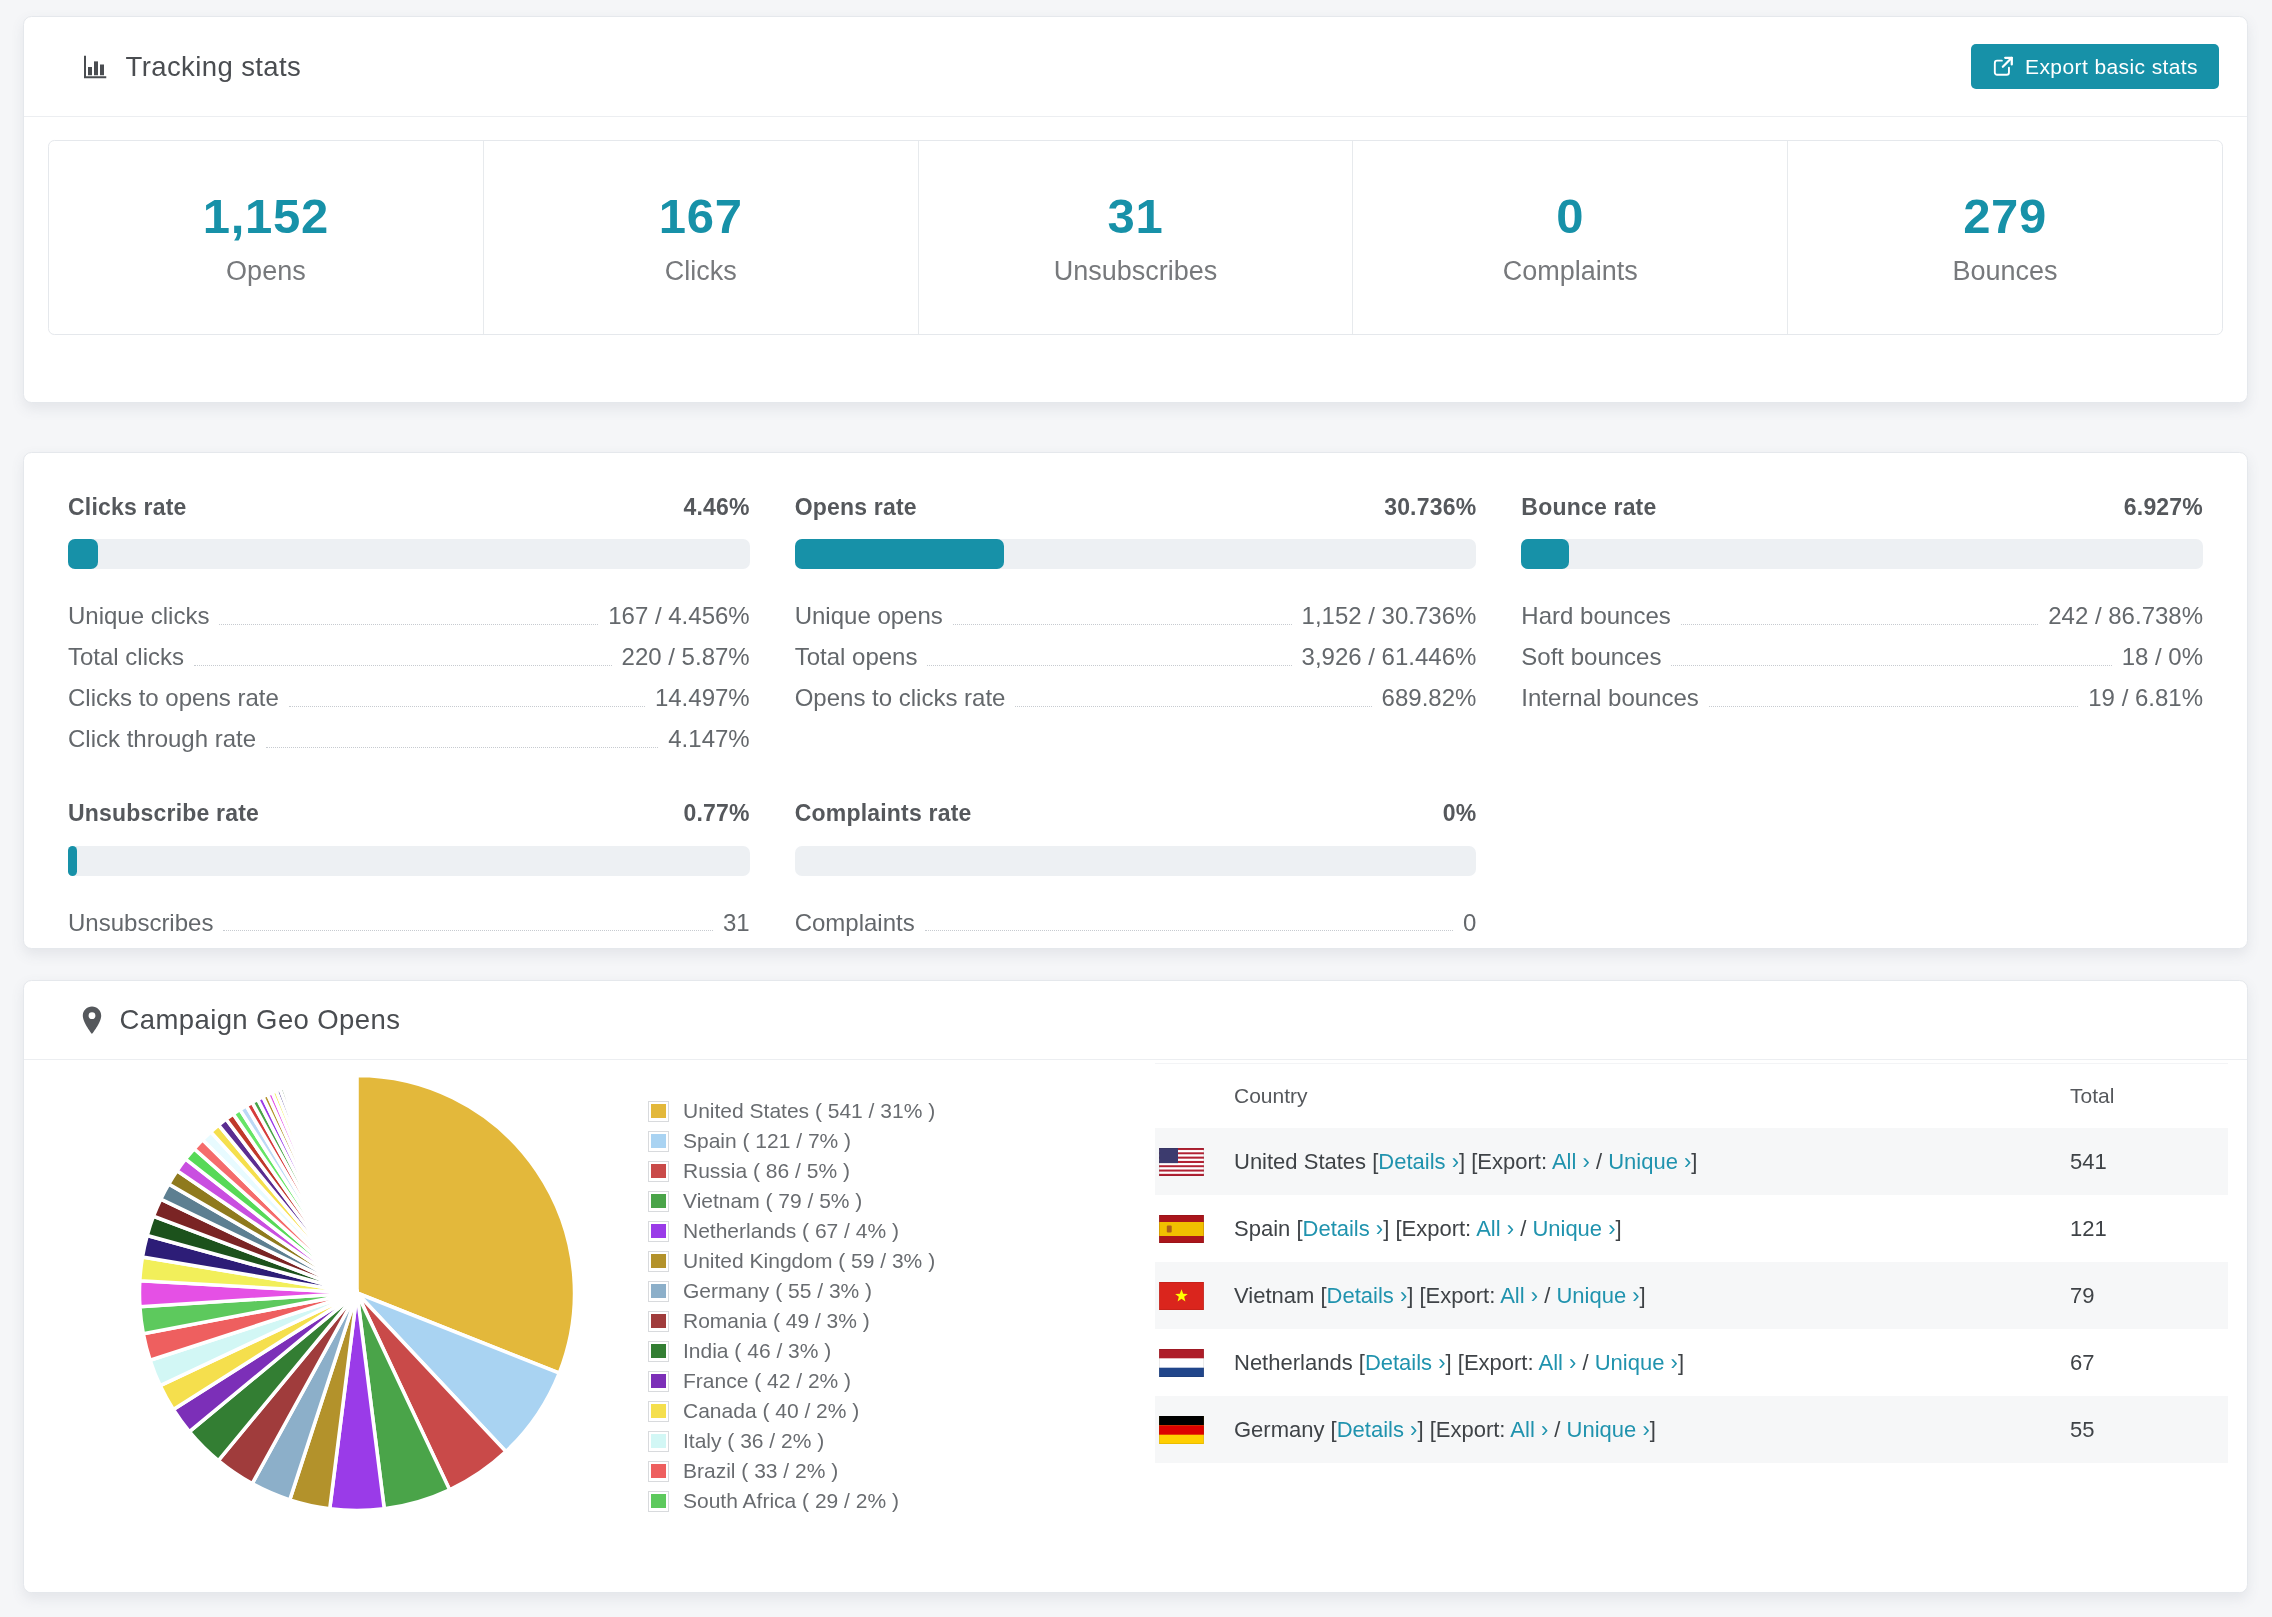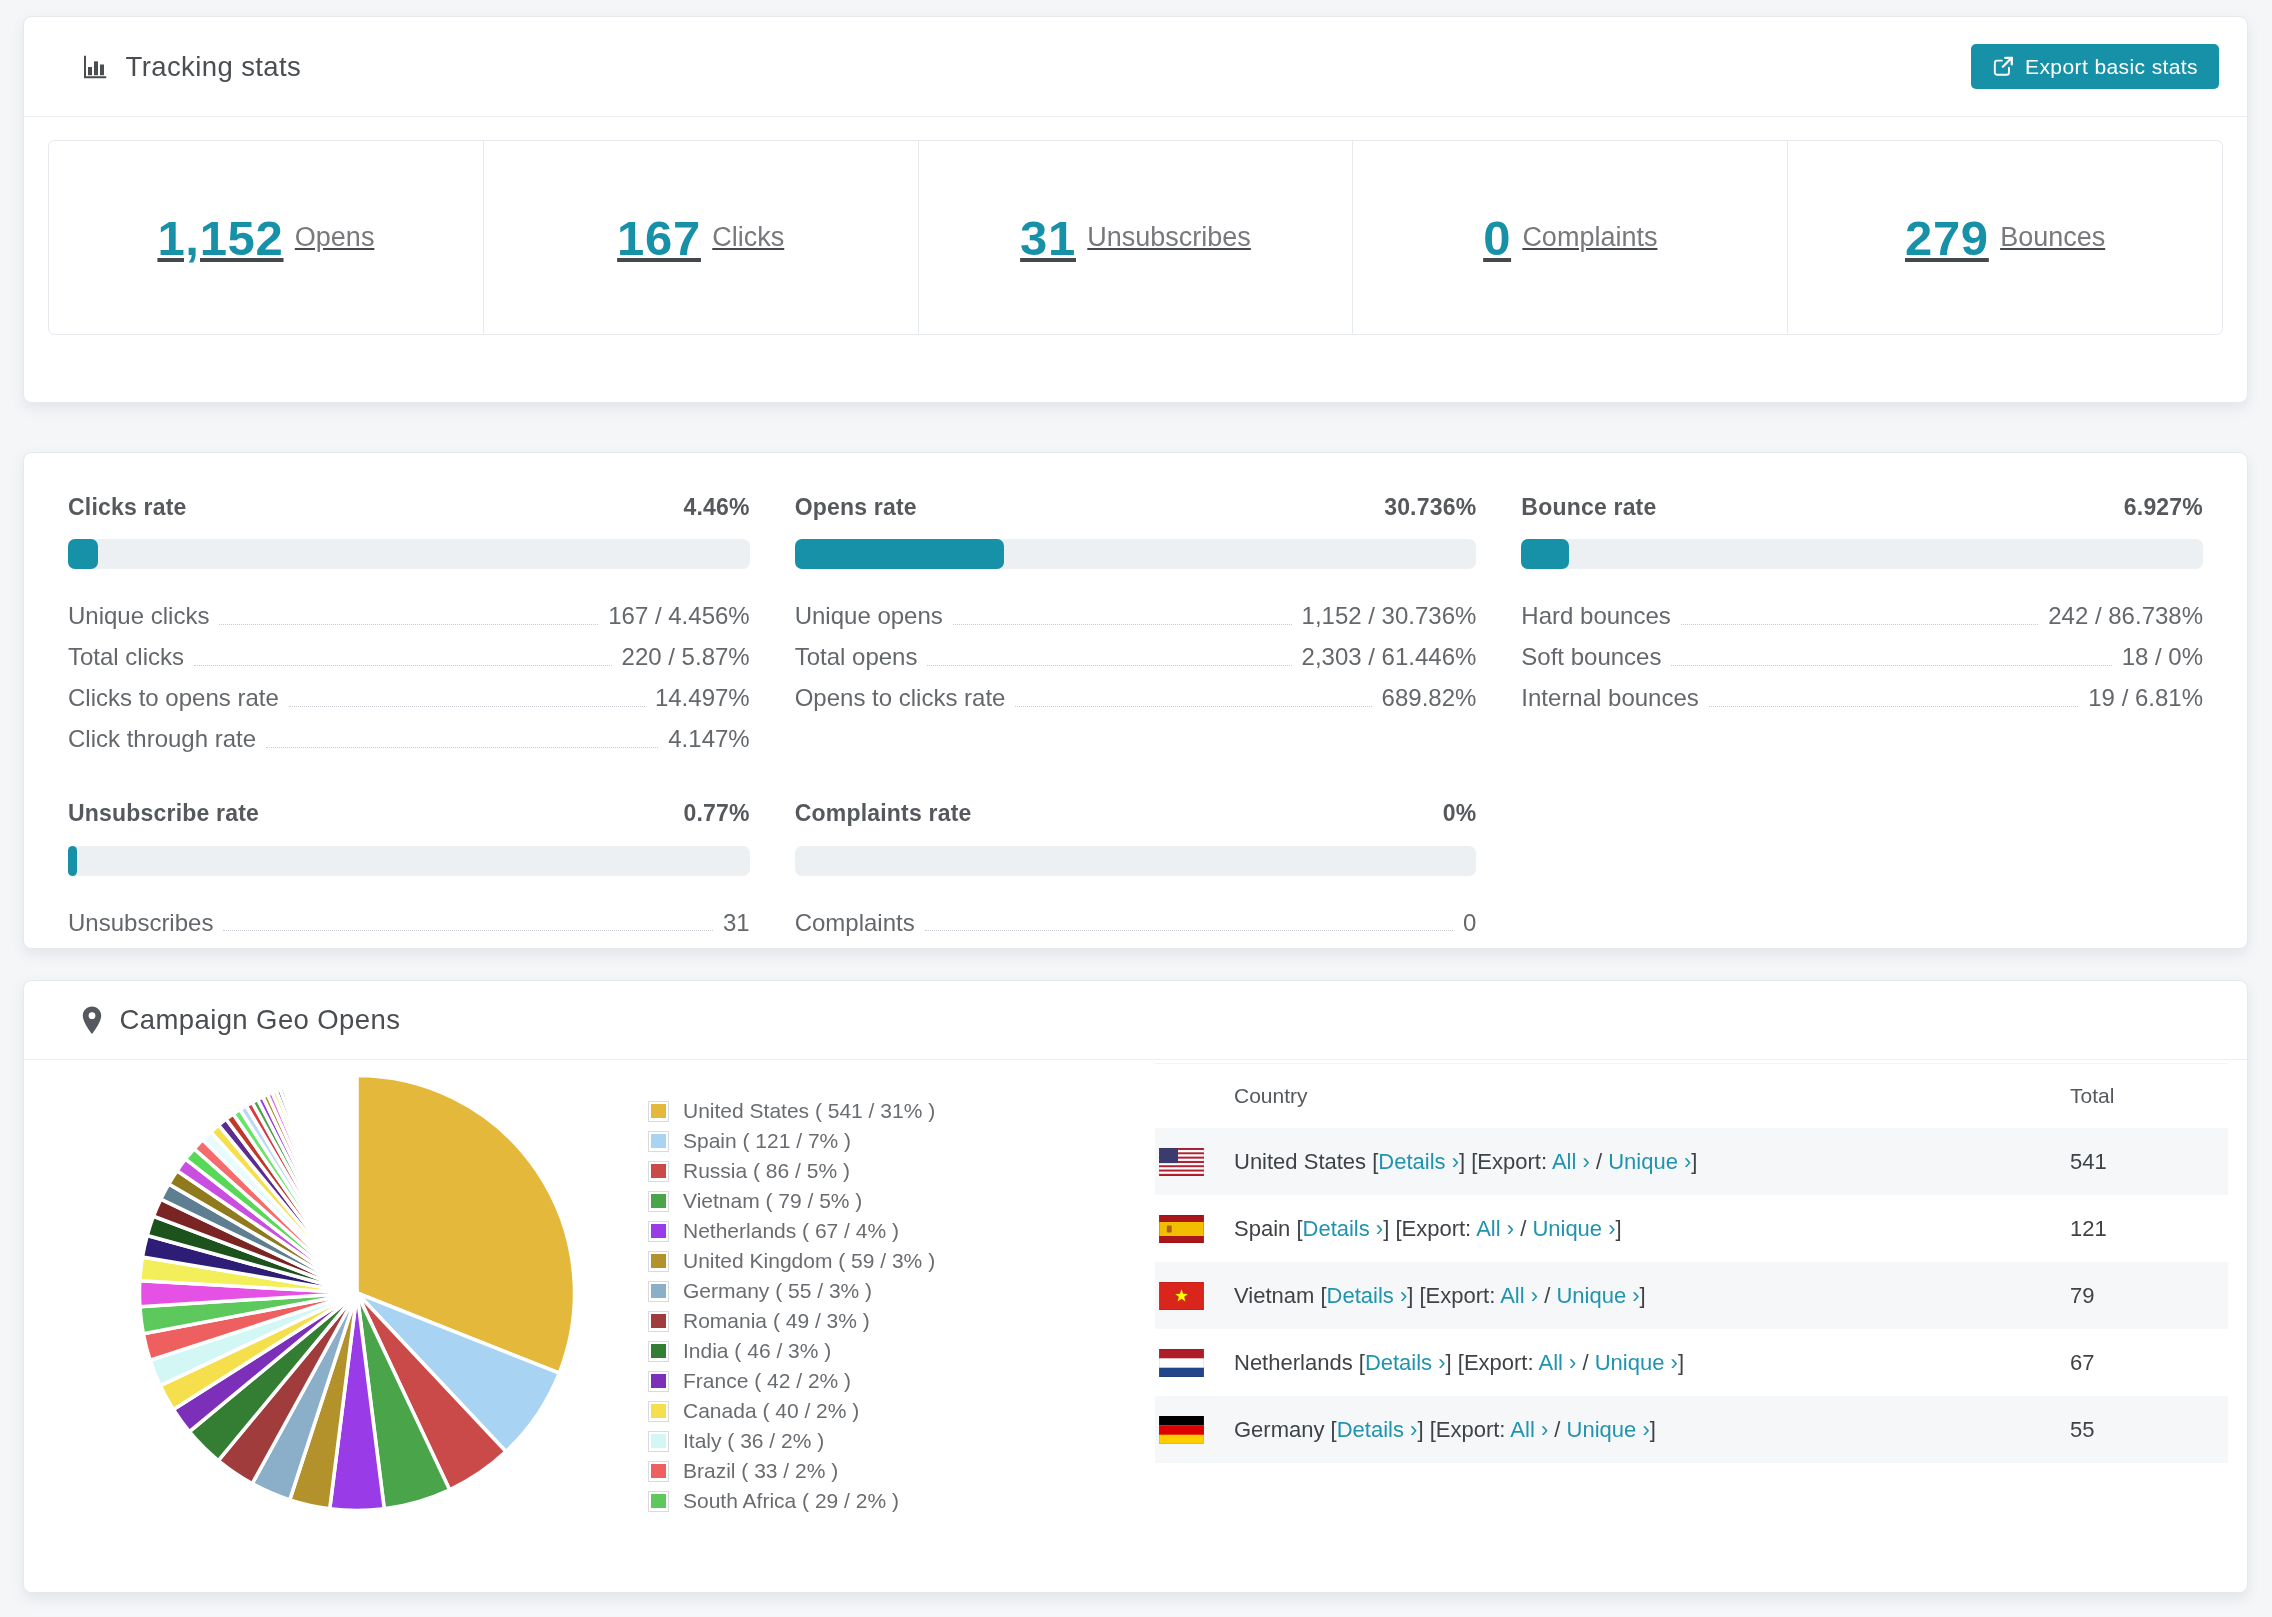--- a/index.html
+++ b/index.html
@@ -32,21 +32,21 @@
     position:absolute;right:28px;top:27px;height:45px;padding:0 21px;
     display:flex;align-items:center;gap:10px;border:none;cursor:pointer;
     background:#1791a8;color:#fff;font-size:21px;border-radius:5px;
     font-family:inherit;letter-spacing:0.4px;
   }
   
   #stats-row{
     position:absolute;left:24px;right:24px;top:123px;height:195px;
     display:flex;border:1.4px solid #e5e8ec;border-radius:6.4px;box-sizing:border-box;
   }
-  .stat-cell{flex:1;display:flex;flex-direction:row;align-items:center;justify-content:center;gap:11.3px;text-decoration:underline;}
+  .stat-cell{flex:1;display:flex;flex-direction:column;align-items:center;justify-content:center;gap:11.3px;}
   .stat-cell + .stat-cell{border-left:1.4px solid #e7eaed;}
   .stat-value{font-size:49px;font-weight:bold;color:#1791a8;letter-spacing:0.7px;}
   .stat-label{font-size:27px;color:#77797c;}
   
   #card-rates{padding:41px 44px 0;}
   .rates-row{display:flex;gap:45px;}
   .rates-row + .rates-row{margin-top:47px;}
   .rate-group{flex:1;min-width:0;}
   .rg-head{display:flex;justify-content:space-between;align-items:baseline;}
   .rg-title,.rg-value{font-size:23px;font-weight:bold;color:#55585c;letter-spacing:0.2px;}
@@ -169,21 +169,21 @@
         </div>
         <div class="rg-rows">
           <div class="rg-row">
             <span class="rr-label">Unique opens</span>
                      <span class="leader"></span>
                      <span class="rr-value">1,152 / 30.736%</span>
           </div>
           <div class="rg-row">
             <span class="rr-label">Total opens</span>
                      <span class="leader"></span>
-                     <span class="rr-value">2,303 / 61.446%</span>
+                     <span class="rr-value">3,926 / 61.446%</span>
           </div>
           <div class="rg-row">
             <span class="rr-label">Opens to clicks rate</span>
                      <span class="leader"></span>
                      <span class="rr-value">689.82%</span>
           </div>
         </div>
       </div>
       <div class="rate-group">
         <div class="rg-head">

